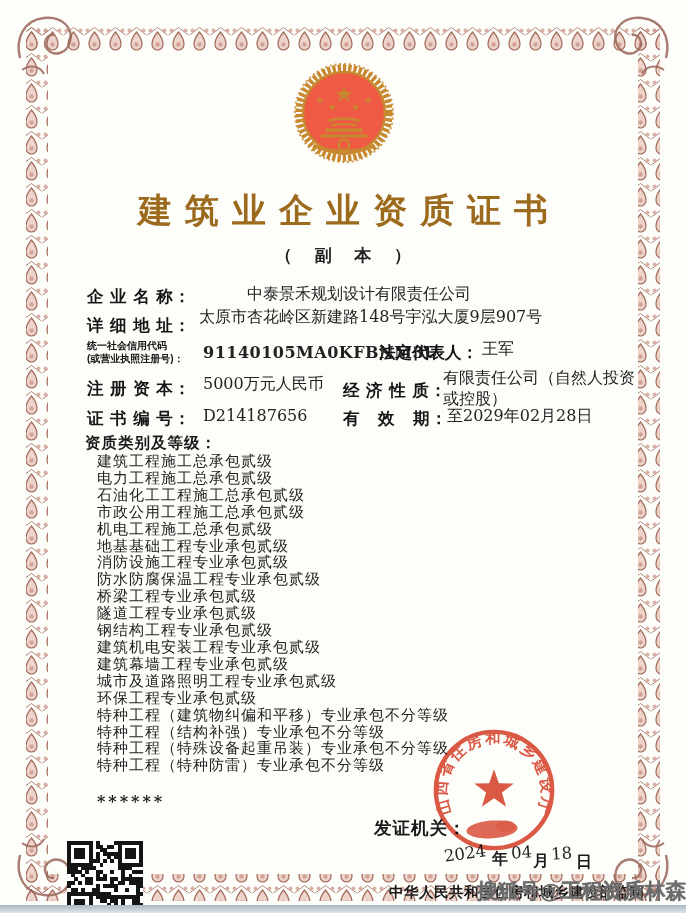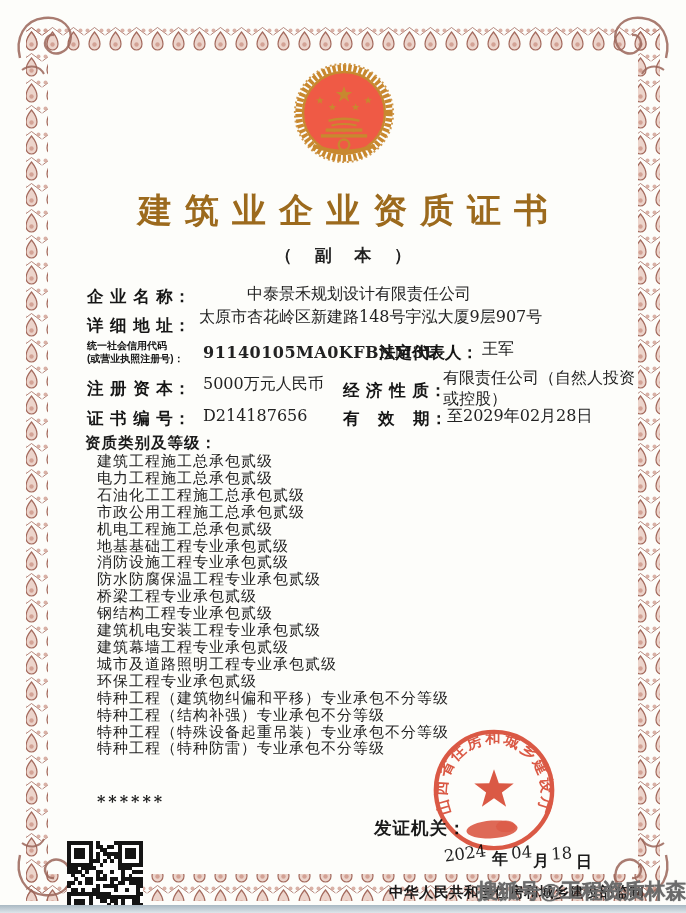--- a/index.html
+++ b/index.html
@@ -138,20 +138,21 @@
   <div class="qual-list">
       <div>建筑工程施工总承包贰级</div>
       <div>电力工程施工总承包贰级</div>
       <div>石油化工工程施工总承包贰级</div>
       <div>市政公用工程施工总承包贰级</div>
       <div>机电工程施工总承包贰级</div>
       <div>地基基础工程专业承包贰级</div>
       <div>消防设施工程专业承包贰级</div>
       <div>防水防腐保温工程专业承包贰级</div>
       <div>桥梁工程专业承包贰级</div>
+      <div>隧道工程专业承包贰级</div>
       <div>钢结构工程专业承包贰级</div>
       <div>建筑机电安装工程专业承包贰级</div>
       <div>建筑幕墙工程专业承包贰级</div>
       <div>城市及道路照明工程专业承包贰级</div>
       <div>环保工程专业承包贰级</div>
       <div>特种工程（建筑物纠偏和平移）专业承包不分等级</div>
       <div>特种工程（结构补强）专业承包不分等级</div>
       <div>特种工程（特殊设备起重吊装）专业承包不分等级</div>
       <div>特种工程（特种防雷）专业承包不分等级</div>
     </div>

